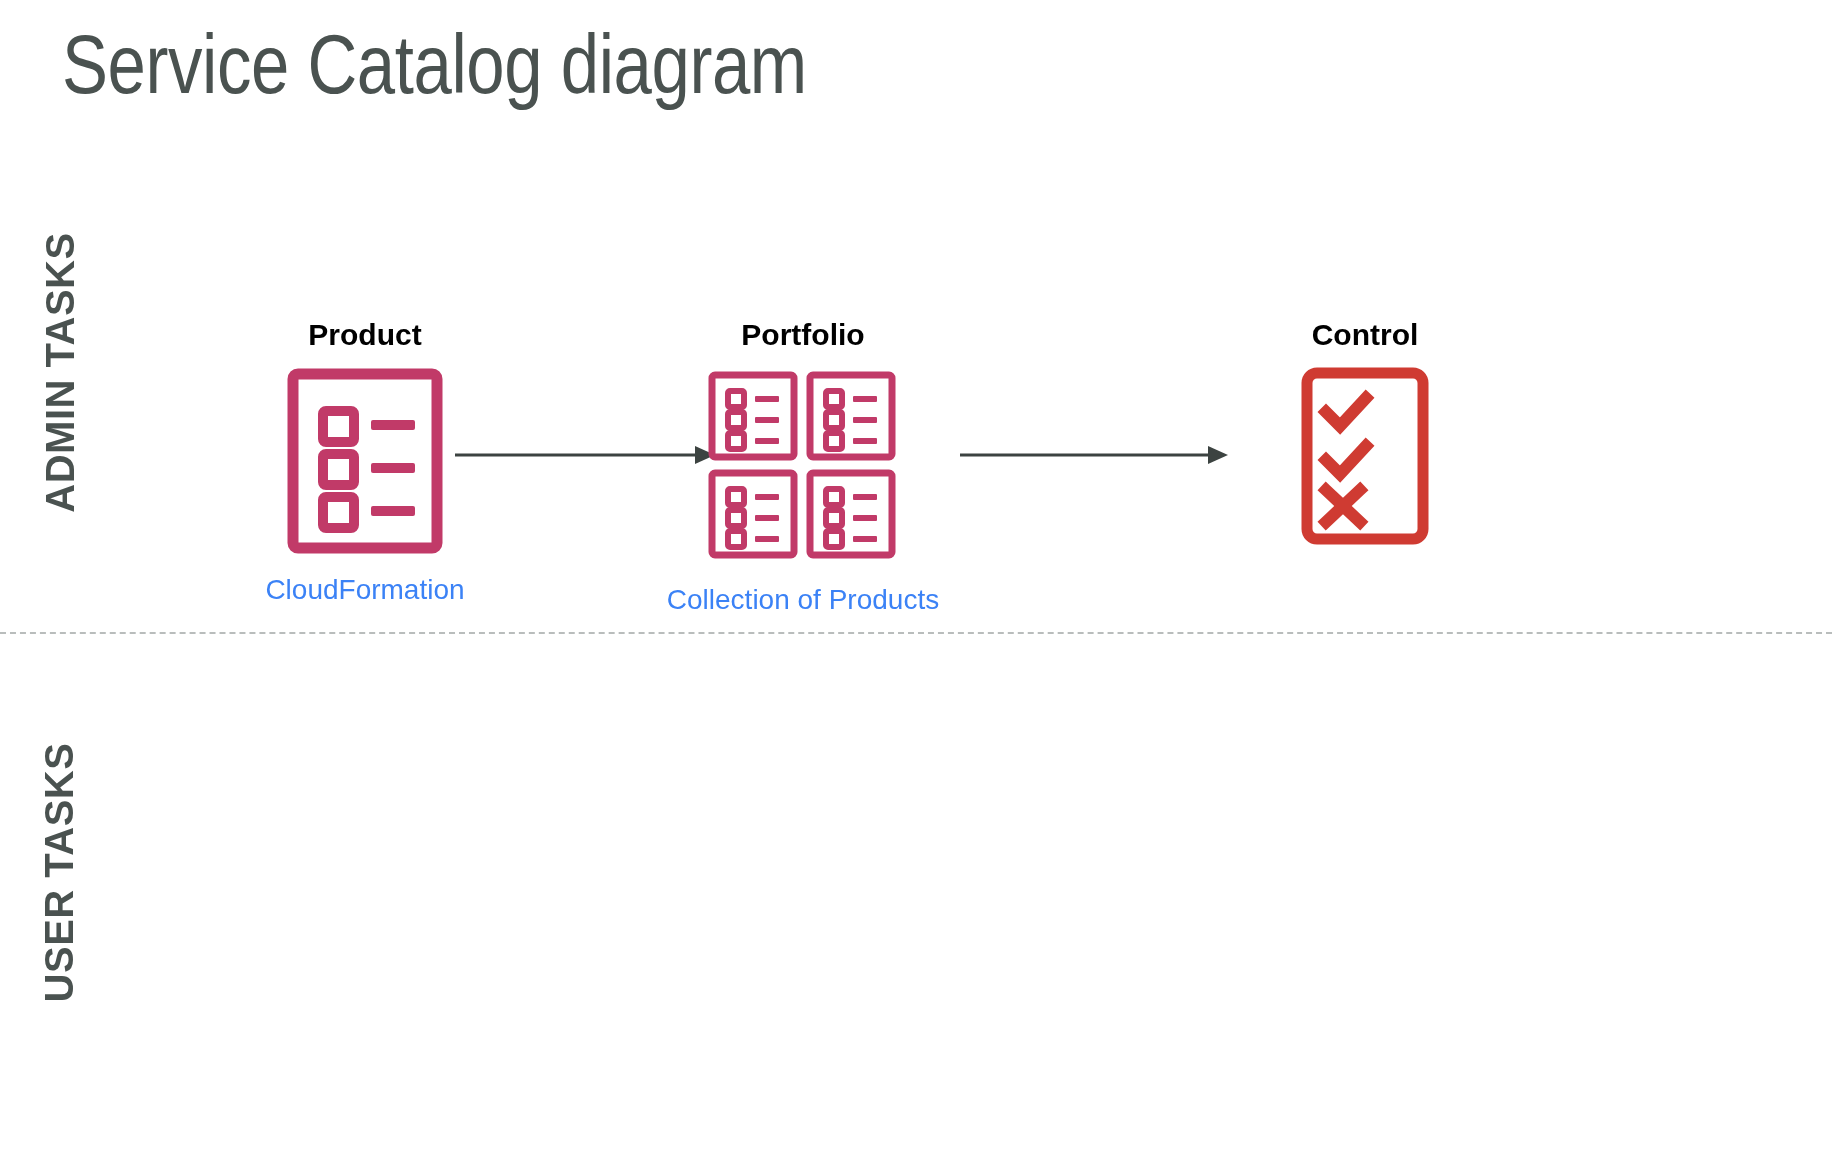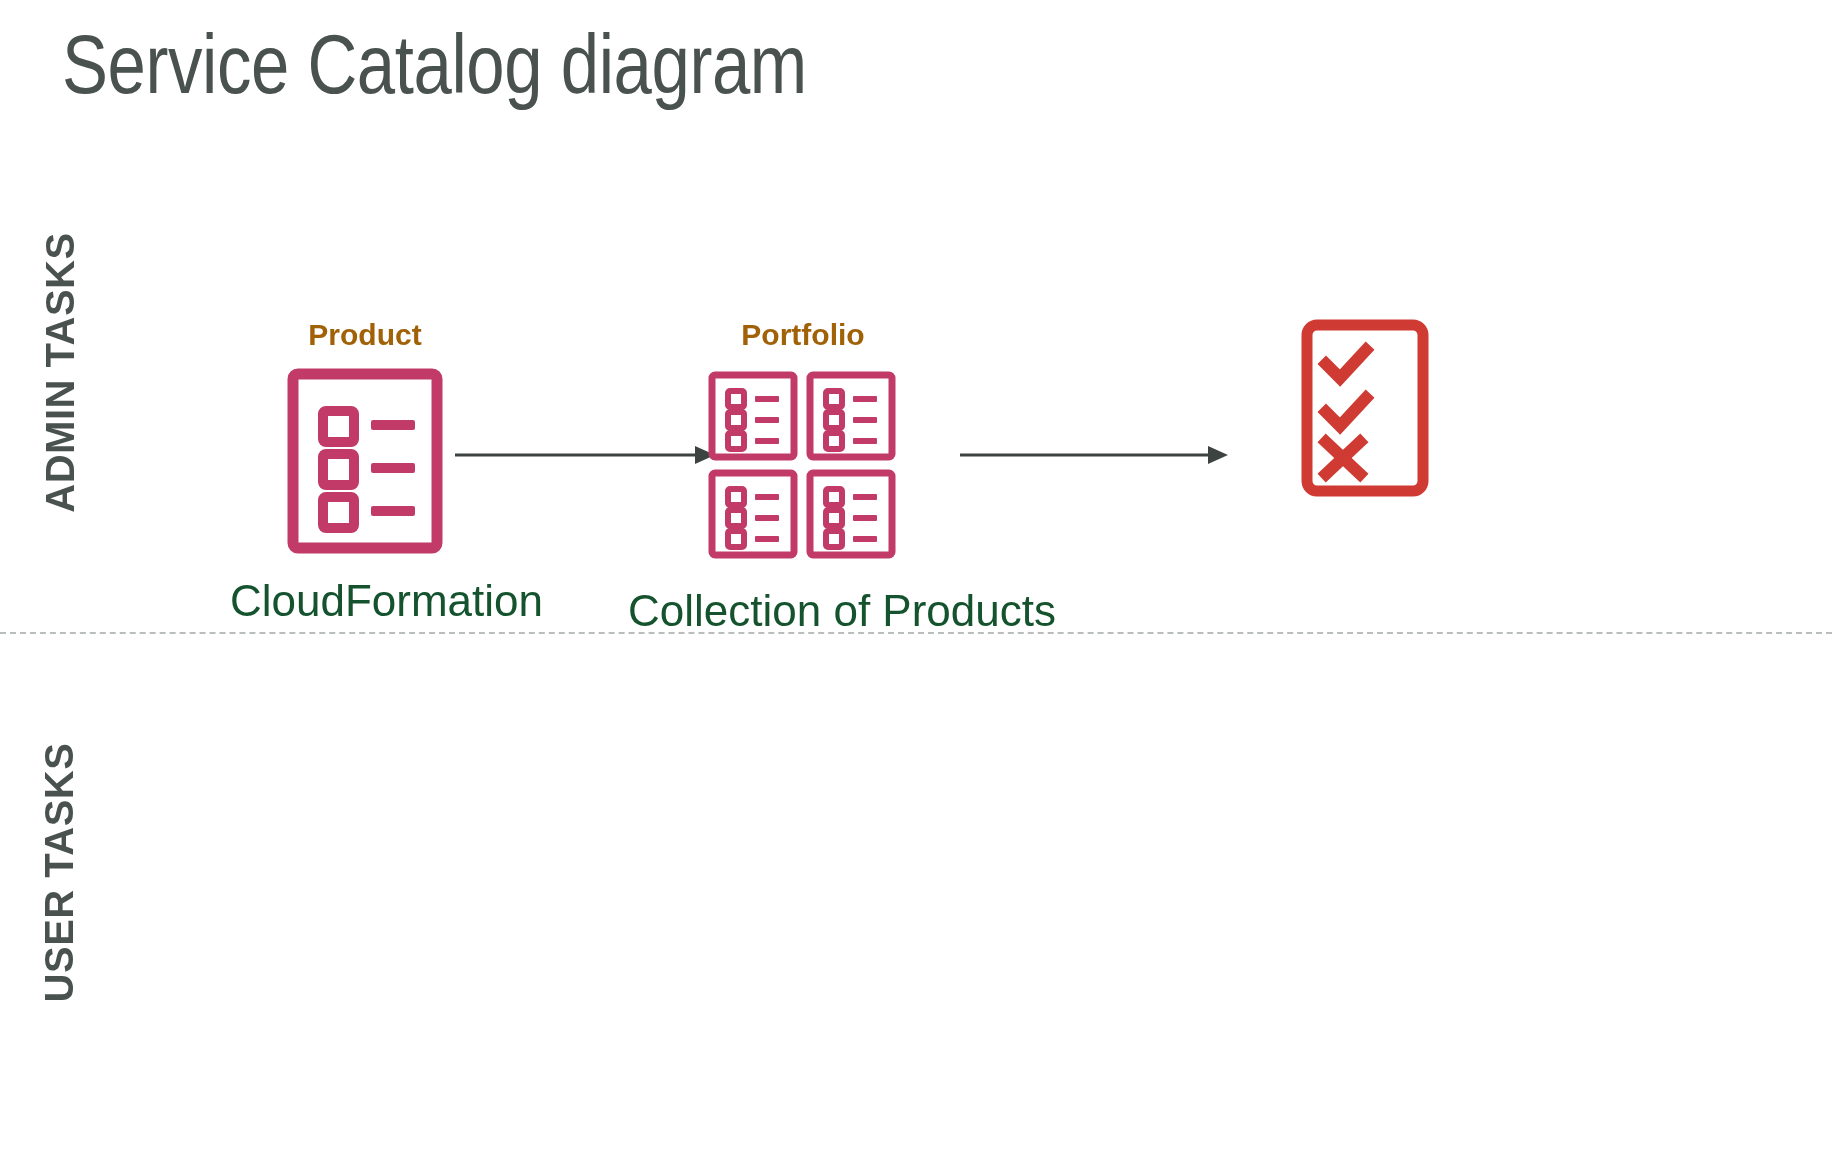--- a/index.html
+++ b/index.html
@@ -72,28 +72,28 @@
   }
 
   
   .node {
     position: absolute;
     text-align: center;
   }
   .node-title {
     font-size: 30px;
     font-weight: bold;
-    color: #a16207;
+    color: #000000;
     margin-bottom: 14px;
     white-space: nowrap;
   }
   .node-caption {
-    font-size: 44px;
+    font-size: 28px;
     font-weight: 400;
-    color: #14532d;
+    color: #3b82f6;
     line-height: 1.30;
     margin-top: 16px;
     white-space: nowrap;
   }
   .glyph-wrap {
     display: flex;
     align-items: center;
     justify-content: center;
   }
 
@@ -196,20 +196,21 @@
   </div>
 
   <div class="arrow" id="arrow-portfolio-control">
     <svg width="268" height="24" viewBox="0 0 268 24" aria-hidden="true">
       <line x1="0" y1="12" x2="248" y2="12" stroke="#3C4341" stroke-width="3"></line>
       <polygon points="248,3 268,12 248,21" fill="#3C4341"></polygon>
     </svg>
   </div>
 
   <div class="node" id="node-control">
+    <div class="node-title">Control</div>
     <div class="glyph-wrap">
       <svg width="130" height="180" viewBox="0 0 130 180" aria-hidden="true">
         <rect x="7" y="7" width="116" height="166" rx="10" ry="10" fill="none" stroke="#CF3B32" stroke-width="11"></rect>
         <polyline points="26,46 40,60 66,32" fill="none" stroke="#CF3B32" stroke-width="12" stroke-linecap="square" stroke-linejoin="miter"></polyline>
         <polyline points="26,94 40,108 66,80" fill="none" stroke="#CF3B32" stroke-width="12" stroke-linecap="square" stroke-linejoin="miter"></polyline>
         <line x1="26" y1="124" x2="60" y2="156" stroke="#CF3B32" stroke-width="12" stroke-linecap="square"></line>
         <line x1="60" y1="124" x2="26" y2="156" stroke="#CF3B32" stroke-width="12" stroke-linecap="square"></line>
       </svg>
     </div>
   </div>

